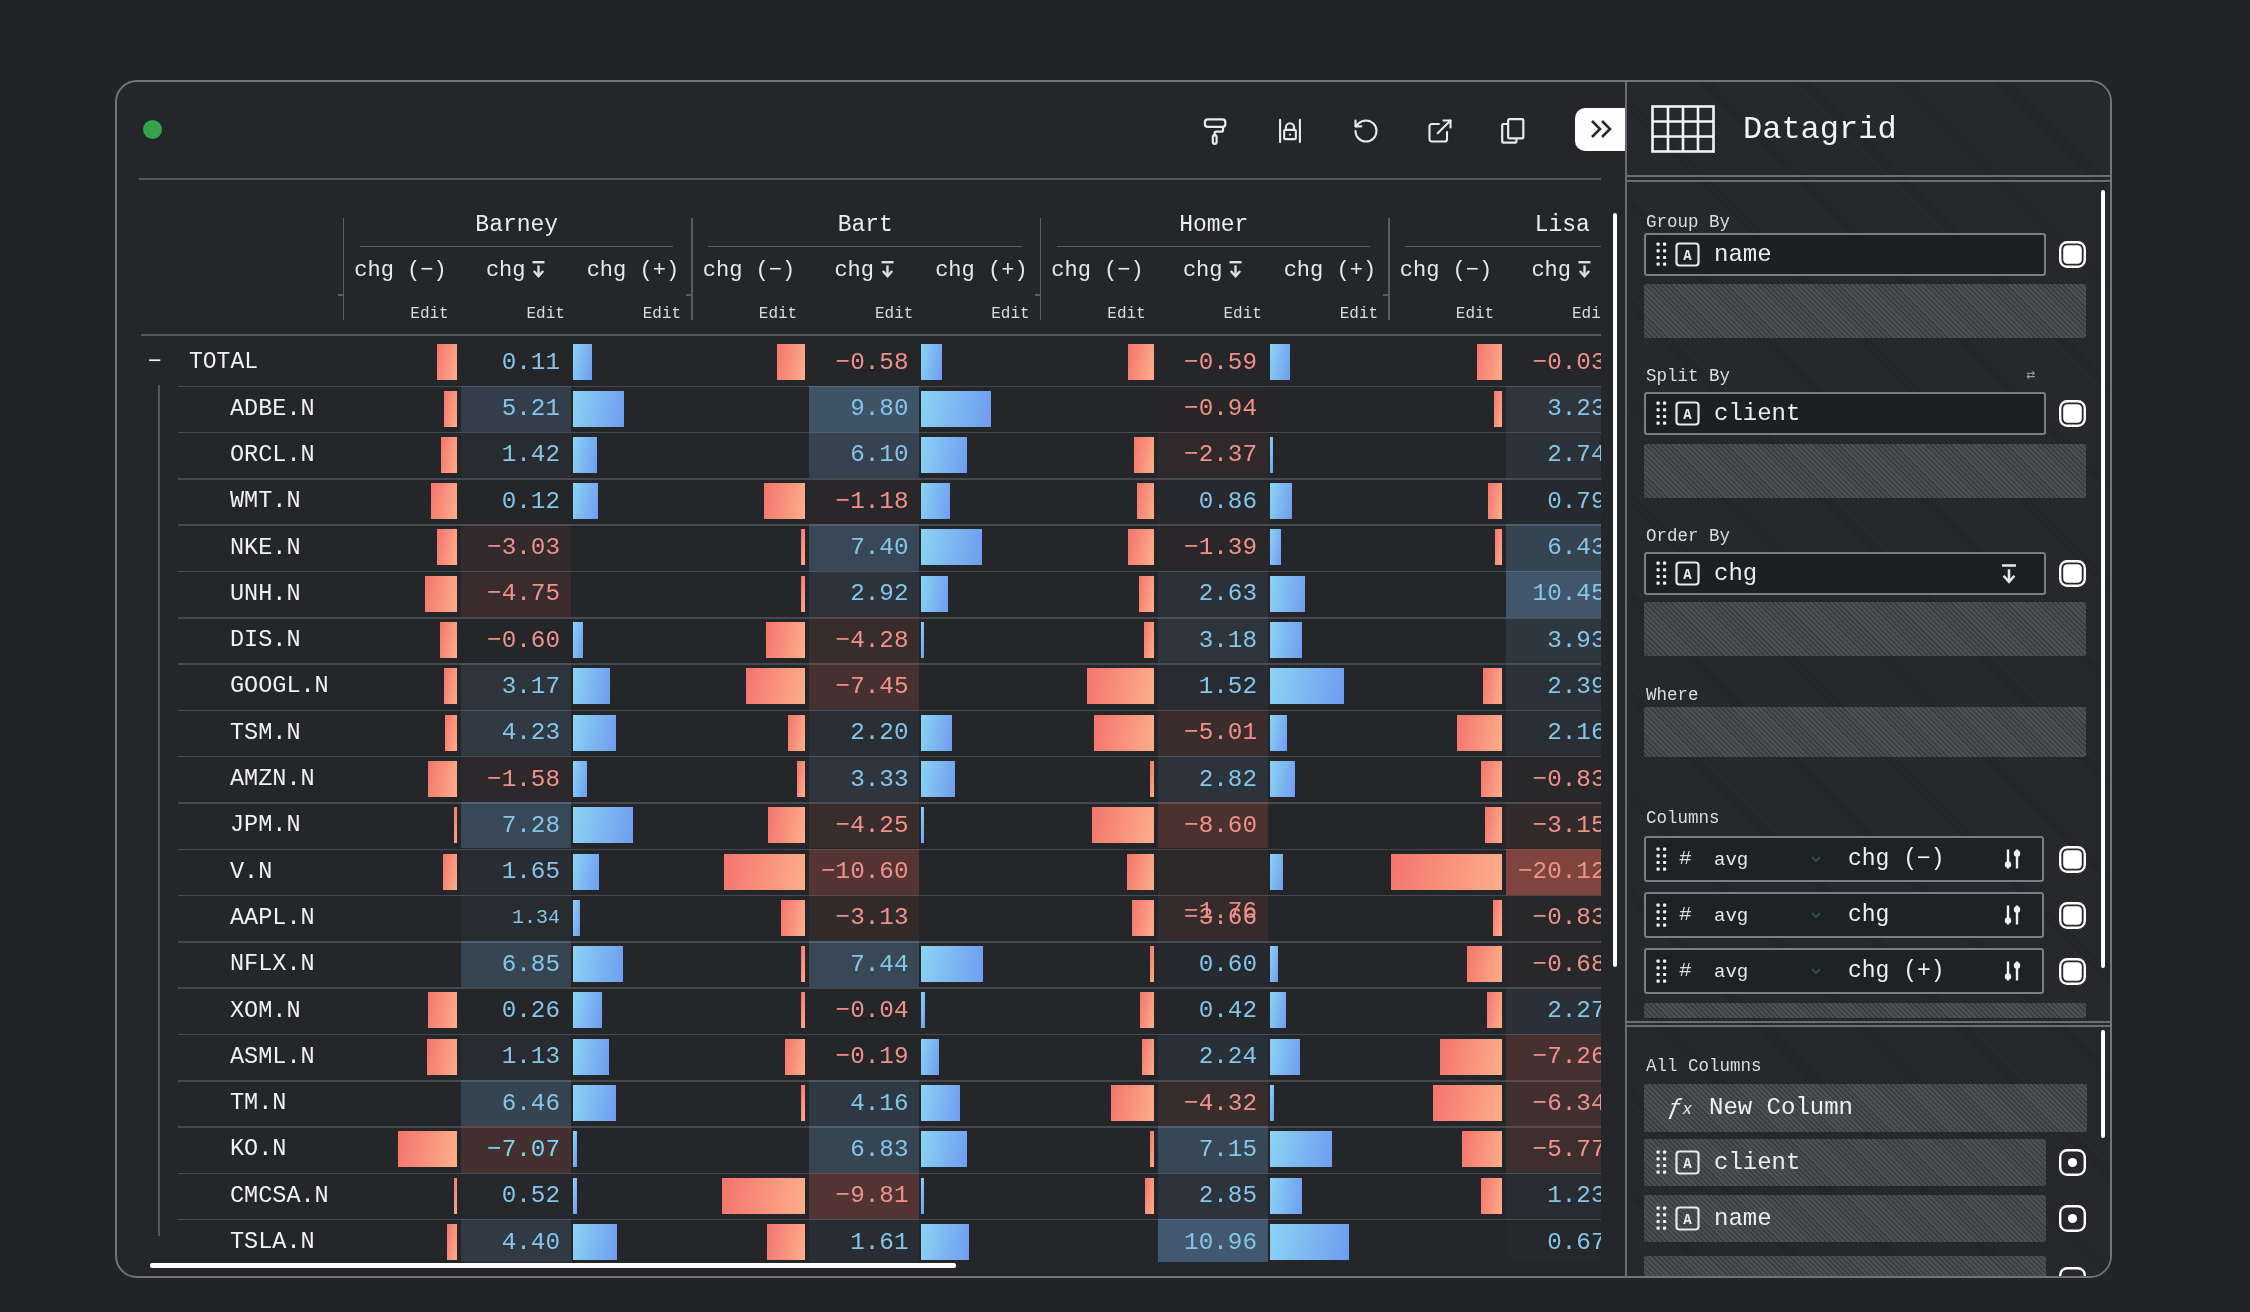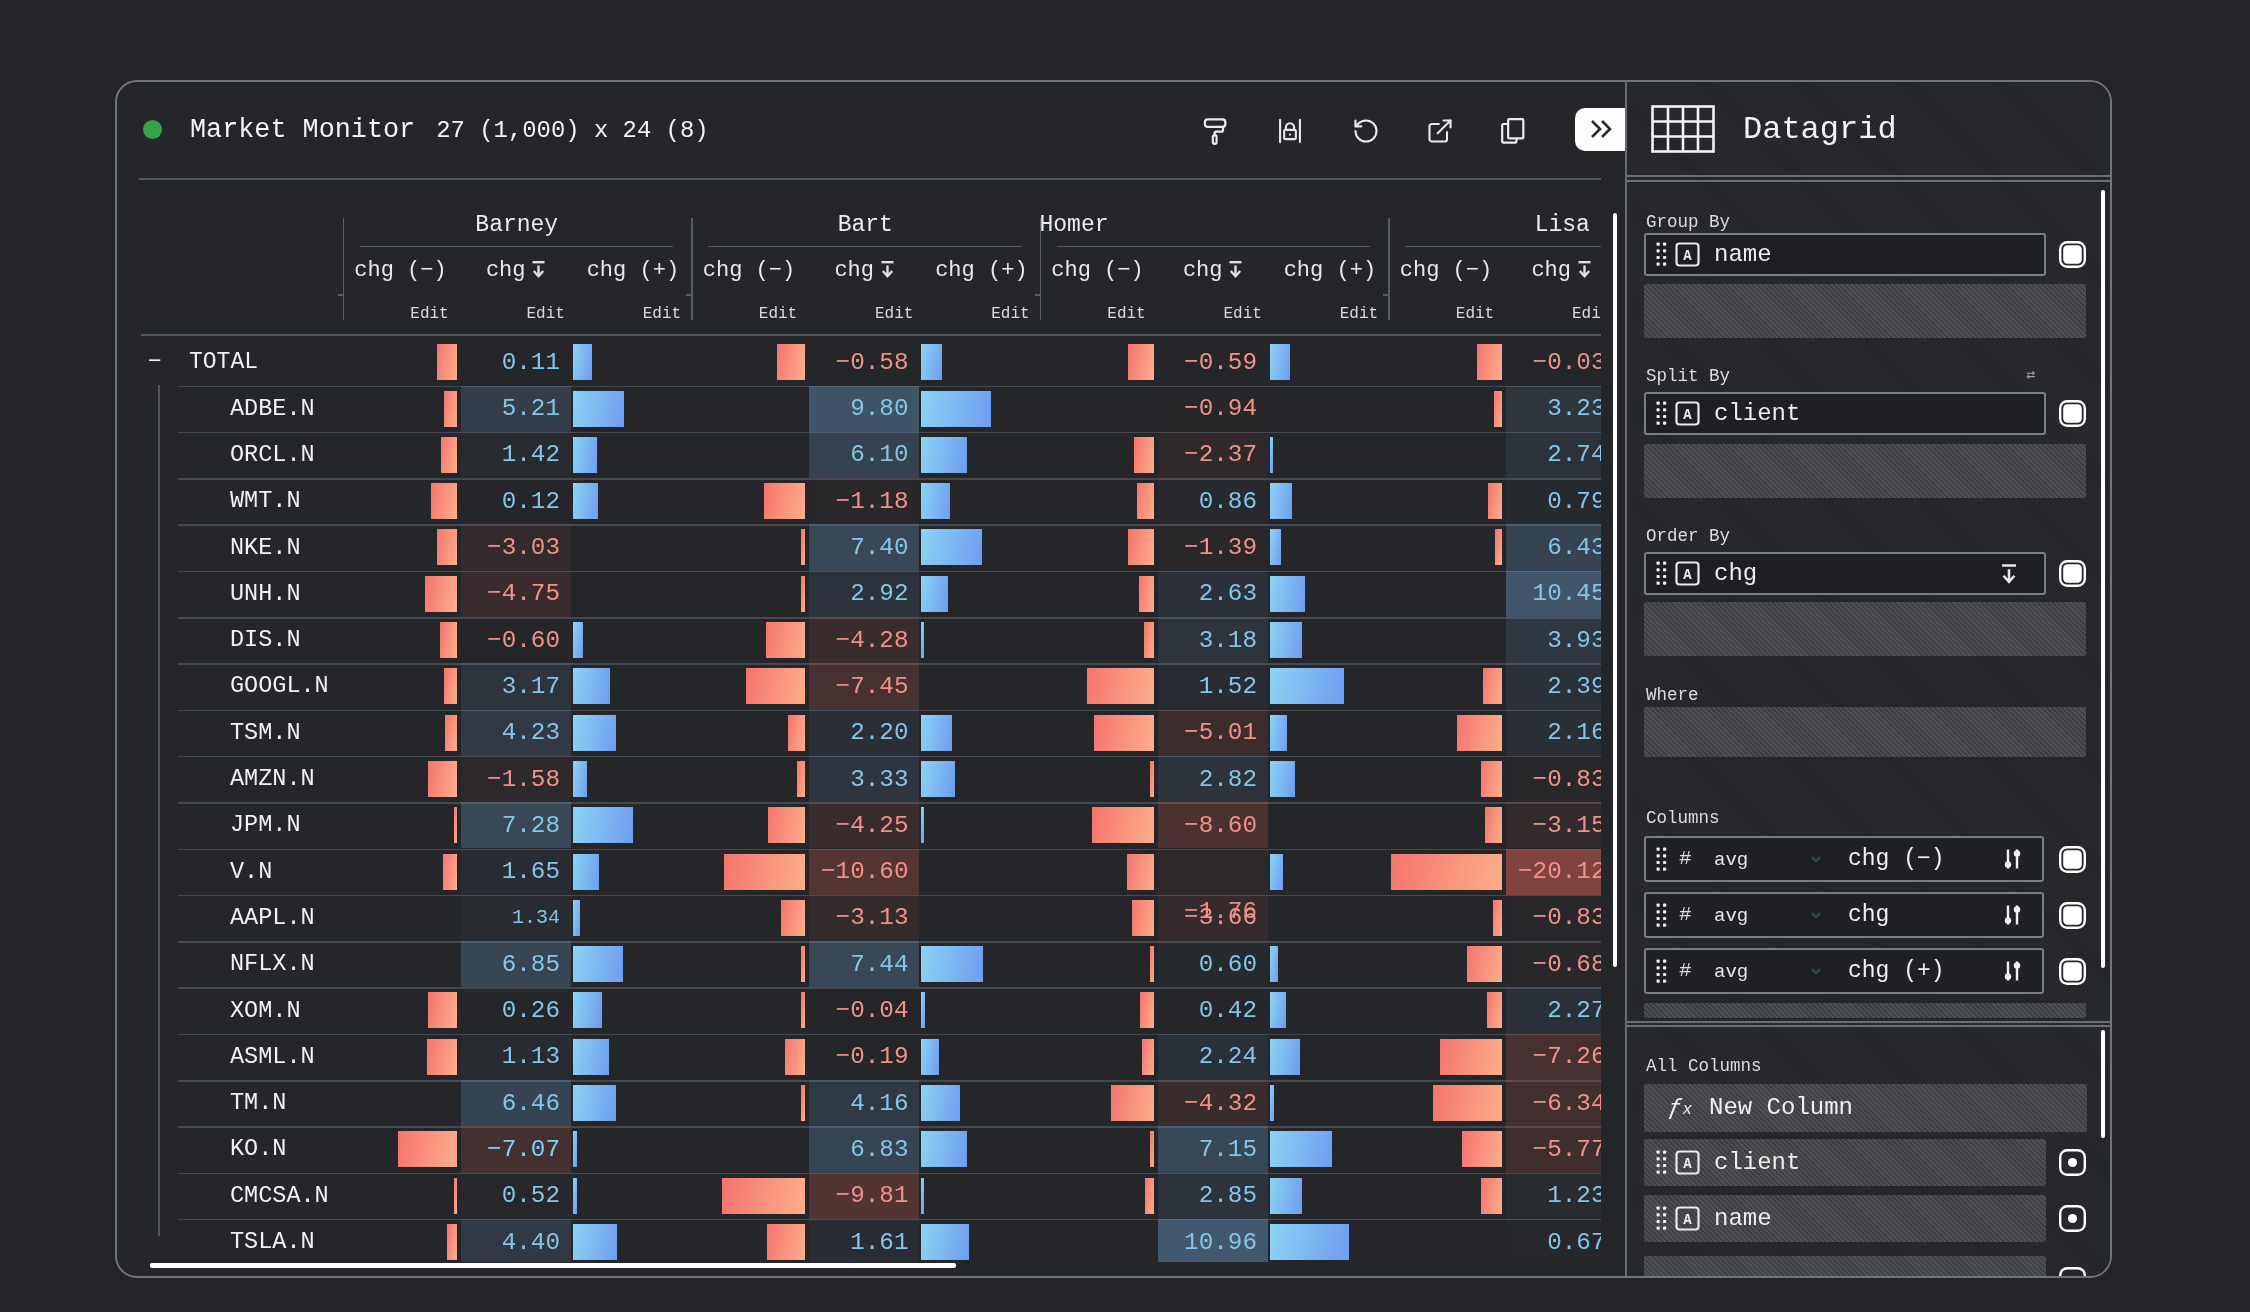--- a/index.html
+++ b/index.html
@@ -37,21 +37,21 @@
       <div style="left:574.0px;top:175px;width:116px;height:28px;text-align:center;font-size:22px;color:#e7e8ea;line-height:28px;">chg&nbsp;(−)</div>
       <div style="left:610.2px;top:223px;width:70px;height:18px;text-align:right;font-size:16px;color:#d9dadc;line-height:18px;">Edit</div>
       <div style="left:690.2px;top:175px;width:116px;height:28px;text-align:center;font-size:22px;color:#e7e8ea;line-height:28px;">chg<span style="display:inline-block;width:5px"></span><svg width="17" height="19" viewBox="0 0 17 19" style="vertical-align:-3px">
           <path d="M2.5 2.2 H14.5" stroke="#dfe0e2" stroke-width="2.4" fill="none"></path>
           <path d="M8.5 5.5 V15.5" stroke="#dfe0e2" stroke-width="2.4" fill="none"></path>
           <path d="M3.8 11 L8.5 16.2 L13.2 11" stroke="#dfe0e2" stroke-width="2.4" fill="none" stroke-linejoin="miter"></path>
         </svg></div>
       <div style="left:726.4000000000001px;top:223px;width:70px;height:18px;text-align:right;font-size:16px;color:#d9dadc;line-height:18px;">Edit</div>
       <div style="left:806.4px;top:175px;width:116px;height:28px;text-align:center;font-size:22px;color:#e7e8ea;line-height:28px;">chg&nbsp;(+)</div>
       <div style="left:842.5999999999999px;top:223px;width:70px;height:18px;text-align:right;font-size:16px;color:#d9dadc;line-height:18px;">Edit</div>
-      <div style="left:922.5px;top:130px;width:348.5px;height:26px;text-align:left;font-size:23px;color:#eceded;line-height:26px;">Homer</div>
+      <div style="left:922.5px;top:130px;width:348.5px;height:26px;text-align:center;font-size:23px;color:#eceded;line-height:26px;">Homer</div>
       <div style="left:939.5px;top:163.5px;width:313.5px;height:1.5px;background:#595b64;"></div>
       <div style="left:922.5px;top:136px;width:1.5px;height:102px;background:#595b64;"></div>
       <div style="left:917.5px;top:212px;width:5px;height:1.5px;background:#595b64;"></div>
       <div style="left:922.5px;top:175px;width:116px;height:28px;text-align:center;font-size:22px;color:#e7e8ea;line-height:28px;">chg&nbsp;(−)</div>
       <div style="left:958.7px;top:223px;width:70px;height:18px;text-align:right;font-size:16px;color:#d9dadc;line-height:18px;">Edit</div>
       <div style="left:1038.7px;top:175px;width:116px;height:28px;text-align:center;font-size:22px;color:#e7e8ea;line-height:28px;">chg<span style="display:inline-block;width:5px"></span><svg width="17" height="19" viewBox="0 0 17 19" style="vertical-align:-3px">
           <path d="M2.5 2.2 H14.5" stroke="#dfe0e2" stroke-width="2.4" fill="none"></path>
           <path d="M8.5 5.5 V15.5" stroke="#dfe0e2" stroke-width="2.4" fill="none"></path>
           <path d="M3.8 11 L8.5 16.2 L13.2 11" stroke="#dfe0e2" stroke-width="2.4" fill="none" stroke-linejoin="miter"></path>
         </svg></div>
@@ -377,21 +377,20 @@
       <div style="left:591.5px;top:1146.55px;width:200px;height:27px;text-align:right;font-size:24.3px;color:#84c5e9;line-height:27px;">1.61</div>
       <div style="left:804.0px;top:1141.8999999999999px;width:48px;height:36px;background:linear-gradient(100deg,#8bd4f3,#6f9cf0);"></div>
       <div style="left:1040.5px;top:1136.8999999999999px;width:110px;height:46.3px;background:rgba(105,155,200,0.436);"></div>
       <div style="left:940.0px;top:1146.55px;width:200px;height:27px;text-align:right;font-size:24.3px;color:#84c5e9;line-height:27px;">10.96</div>
       <div style="left:1152.5px;top:1141.8999999999999px;width:79px;height:36px;background:linear-gradient(100deg,#8bd4f3,#6f9cf0);"></div>
       <div style="left:1389.0px;top:1136.8999999999999px;width:110px;height:46.3px;background:rgba(105,155,200,0.027);"></div>
       <div style="left:1288.5px;top:1146.55px;width:200px;height:27px;text-align:right;font-size:24.3px;color:#84c5e9;line-height:27px;">0.67</div>
       <div style="left:41px;top:303px;width:1.5px;height:851px;background:#55575f;"></div>
 </div>
 <div style="left:26px;top:38px;width:19px;height:19px;border-radius:50%;background:#35a24c;"></div>
-    <div style="left:73px;top:32px;width:600px;height:32px;font-size:26.8px;color:#f4f4f6;line-height:32px;">Market Monitor <span style="font-size:23.9px;margin-left:5px">27 (1,000) x 24 (8)</span></div>
     <div style="left:22px;top:96px;width:1462px;height:1.5px;background:#55575f;"></div>
     <div style="left:1085px;top:35px;width:28px;height:28px;"><svg width="28" height="28" viewBox="0 0 24 24" fill="none" stroke="#e9eaec" stroke-width="1.9" stroke-linecap="round" stroke-linejoin="round">
         <rect x="2.5" y="2" width="17.5" height="6.5" rx="2.4"></rect>
         <path d="M18 8.5v2.6c0 .8-.7 1.5-1.5 1.5h-4.2c-.8 0-1.5.7-1.5 1.5v1.6"></path>
         <rect x="9.3" y="15.5" width="3.2" height="7.5" rx="1.6"></rect>
       </svg></div>
     <div style="left:1159px;top:35px;width:28px;height:28px;"><svg width="28" height="28" viewBox="0 0 24 24" fill="none" stroke="#e9eaec" stroke-width="1.8" stroke-linecap="round" stroke-linejoin="round">
         <path d="M3.5 2.5v19"></path>
         <path d="M20.5 2.5v19"></path>
         <path d="M8.5 11v-2.2a3.5 3.5 0 0 1 7 0V11"></path>

